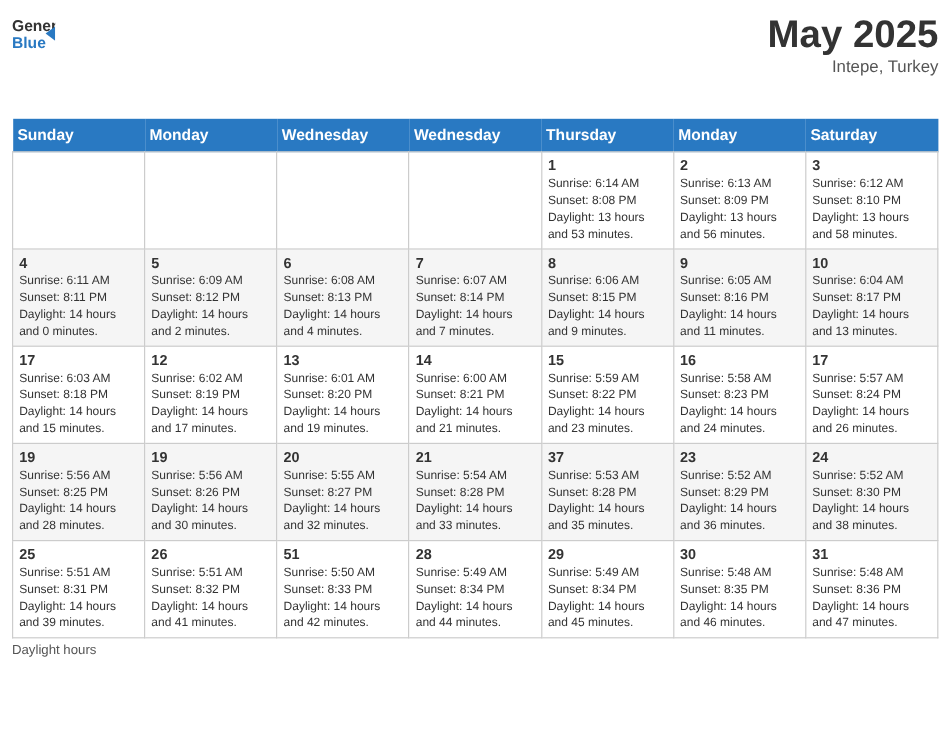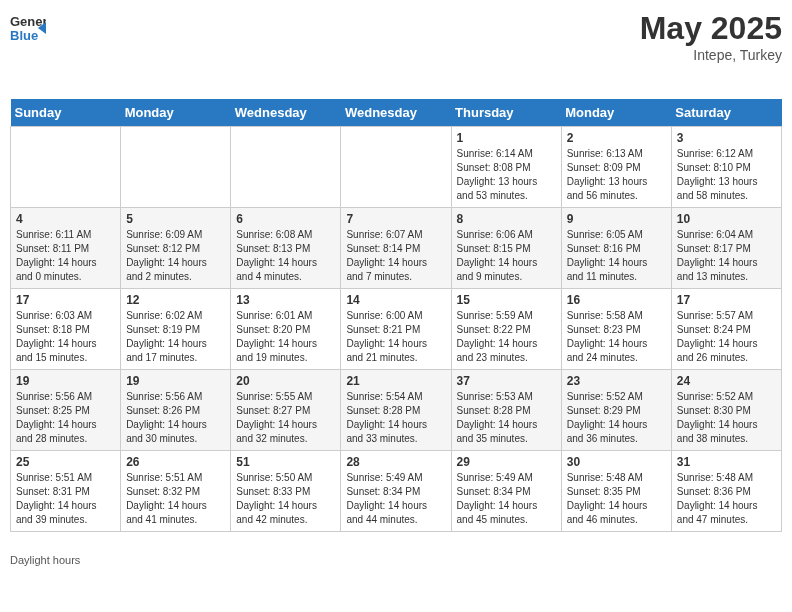--- a/index.html
+++ b/index.html
@@ -69,21 +69,21 @@
     }
     .day-info {
       font-size: 10px;
       line-height: 1.4;
       color: #333;
     }
     .empty-cell {
       background-color: #fff;
     }
     .footer-note {
-      margin-top: 22px;
+      margin-top: 4px;
       font-size: 11px;
       color: #555;
     }
   </style>
 </head>
 <body>
 
 <div class="header-section">
   <div class="logo">
     <div>

